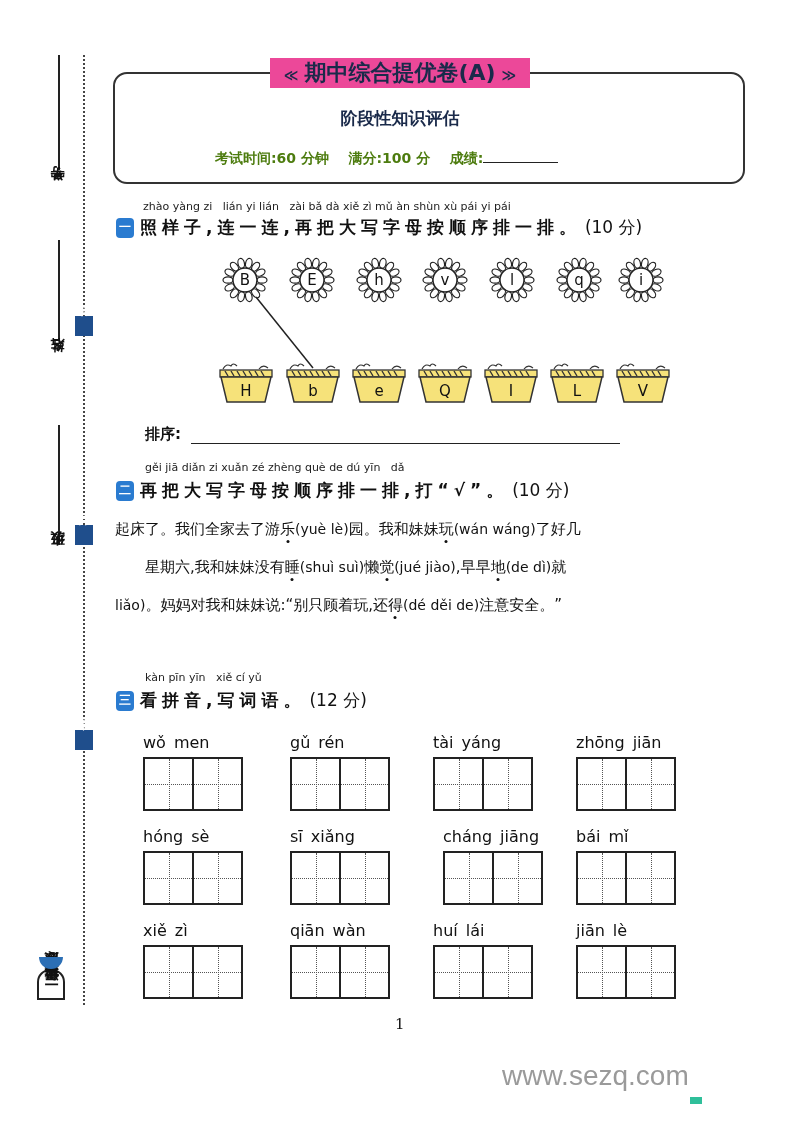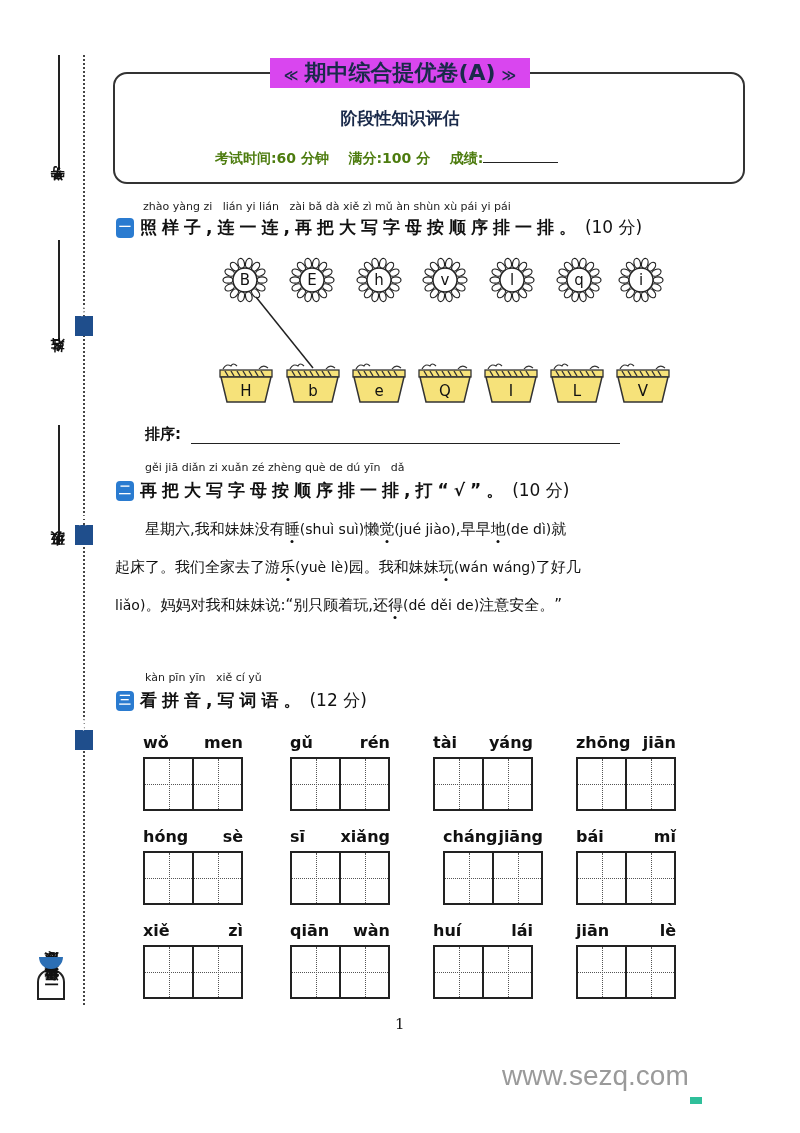--- a/index.html
+++ b/index.html
@@ -18,21 +18,21 @@
   .series-box { position:absolute; left:38px; top:545px; width:26px; height:455px;
                 writing-mode:vertical-rl; transform:rotate(180deg);
                 display:flex; align-items:center; font-size:14px; font-weight:bold; }
   .series-box .brand { background:#2c6fb5; color:#fff; padding:6px 3px; border-radius:13px 13px 0 0; }
   .series-box .rest { border:2px solid #222; border-radius:0 0 13px 13px; padding:6px 3px; }
 
   
   .hdr-box { position:absolute; left:113px; top:72px; width:628px; height:108px;
              border:2px solid #333; border-radius:14px; }
   .hdr-title-wrap { position:absolute; left:0; right:0; top:58px; text-align:center; }
-  .hdr-title { display:inline-block; background:#d946ef; padding:0 8px; font-size:22px; font-weight:bold; color:#1a2a4a; }
+  .hdr-title { display:inline-block; background:#ec4899; padding:0 8px; font-size:22px; font-weight:bold; color:#1a2a4a; }
   .orn { color:#1a2a4a; font-size:14px; margin:0 6px; }
   .hdr-sub { position:absolute; left:0; right:0; top:107px; text-align:center; font-size:17px; font-weight:bold; color:#1a2a4a; }
   .hdr-meta { position:absolute; left:215px; top:150px; font-size:14px; font-weight:bold; color:#4d7c0f; white-space:nowrap; }
   .hdr-meta .blank { display:inline-block; width:75px; border-bottom:1.5px solid #222; height:12px; vertical-align:baseline; }
 
   
   .pinyin-line { position:absolute; font-size:11px; color:#222; white-space:pre; font-family:"DejaVu Sans", sans-serif; }
   .sec-head { position:absolute; display:flex; align-items:center; font-size:17px; font-weight:bold; letter-spacing:5px; white-space:nowrap; }
   .sec-icon { width:18px; height:20px; background:#2a7bd0; border-radius:4px; color:#fff; font-size:12px;
               display:flex; align-items:center; justify-content:center; margin-right:6px; letter-spacing:0; }
@@ -55,21 +55,21 @@
 
   
   .para { position:absolute; left:115px; width:640px; font-size:15px; line-height:38px; color:#111; }
   .para .line { white-space:nowrap; height:38px; }
   .dot { position:relative; }
   .dot::after { content:""; position:absolute; left:50%; bottom:-5px; width:3px; height:3px; border-radius:50%; background:#111; transform:translateX(-50%); }
   .py { font-family:"DejaVu Sans", sans-serif; font-size:14px; }
 
   
   .word { position:absolute; width:100px; }
-  .word .wpy { height:24px; font-size:16px; font-weight:bold; display:flex; justify-content:space-between; white-space:nowrap; }
+  .word .wpy { height:24px; font-size:16px; font-weight:normal; display:flex; justify-content:flex-start; white-space:nowrap;gap:8px; }
   .word .grid { display:flex; border:2px solid #222; height:50px; }
   .cell { flex:1; position:relative; }
   .cell + .cell { border-left:2px solid #222; }
   .cell::before { content:""; position:absolute; left:0; right:0; top:50%; border-top:1.5px dotted #555; }
   .cell::after { content:""; position:absolute; top:0; bottom:0; left:50%; border-left:1.5px dotted #555; }
 
   .page-num { position:absolute; left:395px; top:1015px; font-size:15px; font-family:"DejaVu Serif", serif; }
   .watermark { position:absolute; left:502px; top:1060px; font-size:28px; color:#9a9a9a; font-family:"Liberation Sans", sans-serif; }
   .wm-mark { position:absolute; left:690px; top:1097px; width:12px; height:7px; background:#2fbf9a; }
 </style>
@@ -342,22 +342,22 @@
 <div class="order-label">排序:</div>
 <div class="order-line"></div>
 
 <div class="pinyin-line" style="left:145px;top:461px;">gěi jiā diǎn zi xuǎn zé zhèng què de dú yīn   dǎ</div>
 <div class="sec-head" style="left:116px;top:479px;">
   <span class="sec-icon">二</span>
   <span>再把大写字母按顺序排一排,打“√”。</span>
   <span class="sec-score">(10 分)</span>
 </div>
 <div class="para" style="top:510px;" id="para">
+    <div class="line"><span>起床了。我们全家去了游</span><span class="dot">乐</span><span class="py">(yuè    lè)</span><span>园。我和妹妹</span><span class="dot">玩</span><span class="py">(wán    wáng)</span><span>了好几</span></div>
     <div class="line" style="padding-left: 30px;"><span>星期六,我和妹妹没有</span><span class="dot">睡</span><span class="py">(shuì    suì)</span><span>懒</span><span class="dot">觉</span><span class="py">(jué    jiào)</span><span>,早早</span><span class="dot">地</span><span class="py">(de    dì)</span><span>就</span></div>
-    <div class="line"><span>起床了。我们全家去了游</span><span class="dot">乐</span><span class="py">(yuè    lè)</span><span>园。我和妹妹</span><span class="dot">玩</span><span class="py">(wán    wáng)</span><span>了好几</span></div>
     <div class="line"><span class="py">liǎo)</span><span>。妈妈对我和妹妹说:“别只顾着玩,还</span><span class="dot">得</span><span class="py">(dé    děi    de)</span><span>注意安全。”</span></div>
   </div>
 
 <div class="pinyin-line" style="left:145px;top:671px;">kàn pīn yīn   xiě cí yǔ</div>
 <div class="sec-head" style="left:116px;top:689px;">
   <span class="sec-icon">三</span>
   <span>看拼音,写词语。</span>
   <span class="sec-score">(12 分)</span>
 </div>
 <div id="words">

